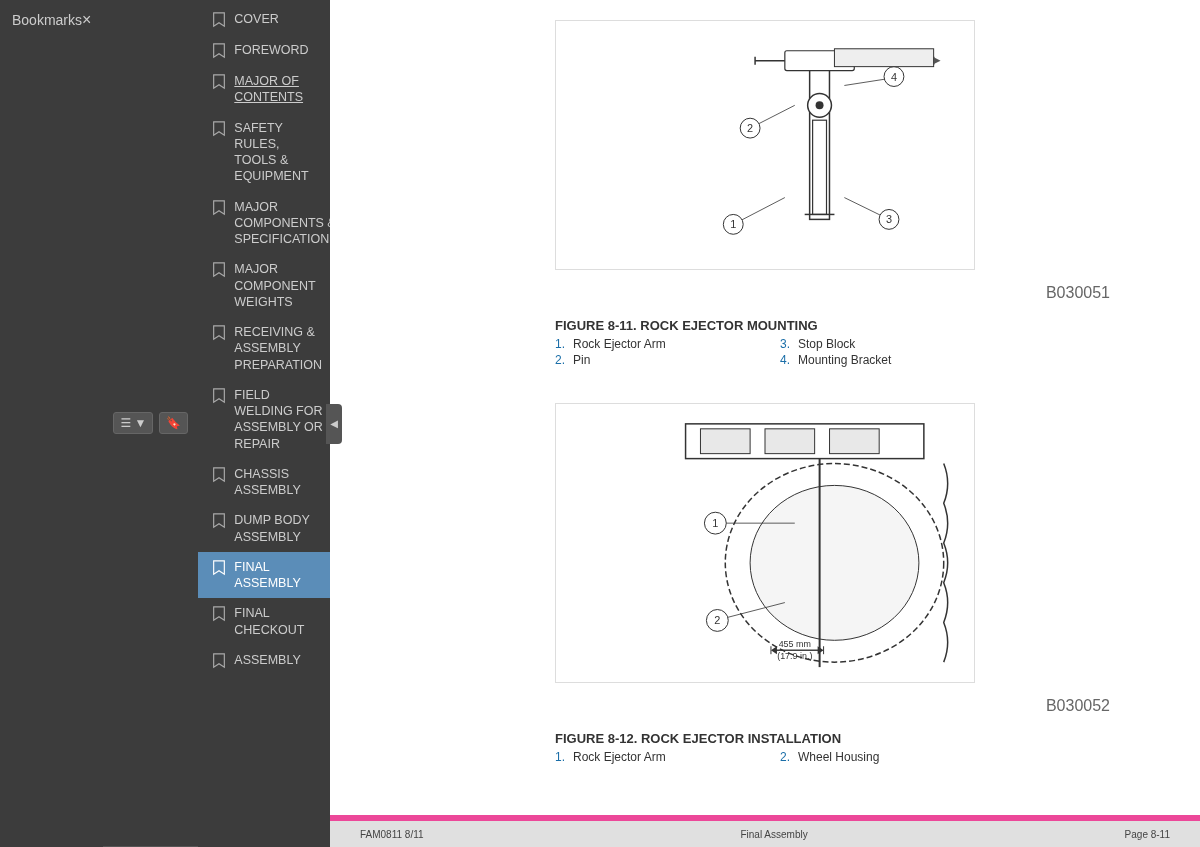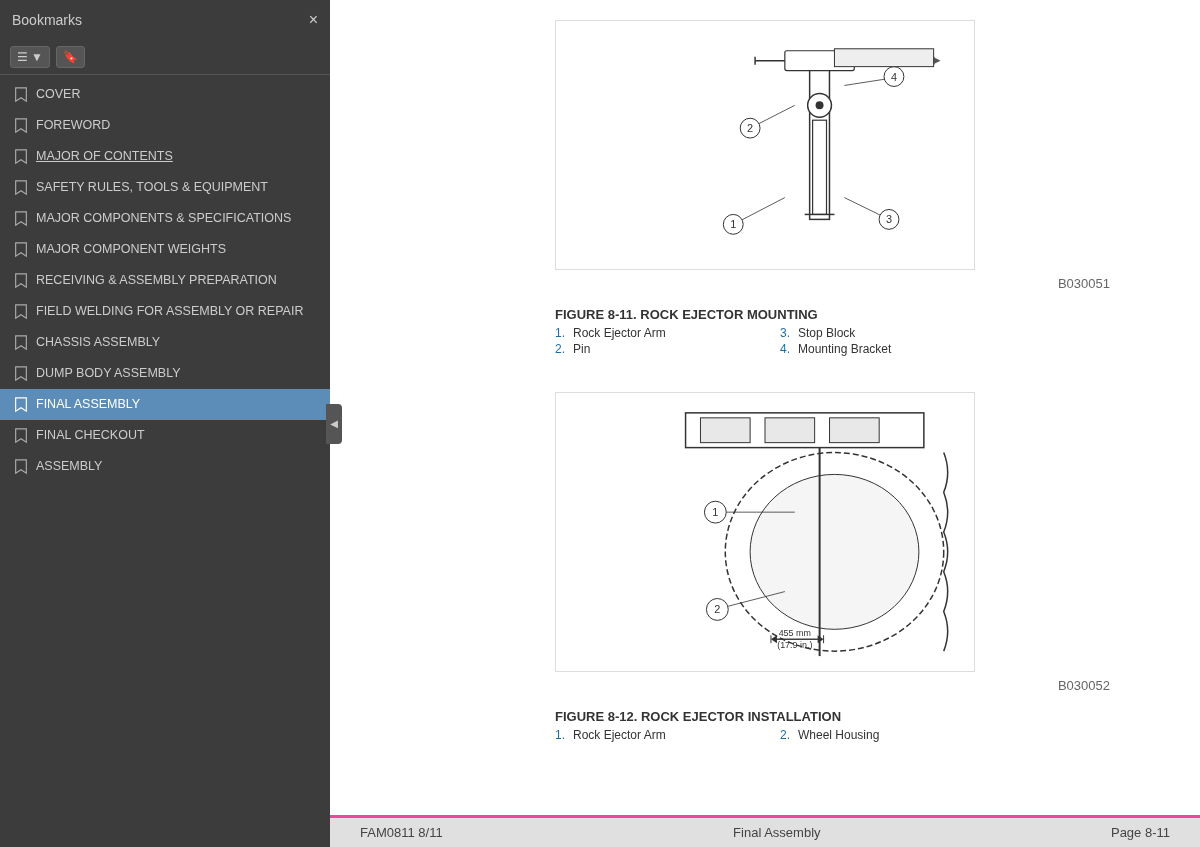--- a/index.html
+++ b/index.html
@@ -18,21 +18,20 @@
       display: flex;
       flex: 1;
       height: 847px;
     }
 
     
     #sidebar {
       width: 330px;
       background: #3c3c3c;
       display: flex;
-      flex-direction: column;
       flex-shrink: 0;
       height: 100%;
     }
 
     #sidebar-header {
       display: flex;
       align-items: center;
       justify-content: space-between;
       padding: 8px 12px;
       background: #3c3c3c;
@@ -172,25 +171,26 @@
       width: 100%;
     }
 
     .figure-image {
       max-width: 420px;
       width: 100%;
       margin-bottom: 6px;
     }
 
     .figure-id {
-      font-size: 13px;
+      font-size: 16px;
       color: #666;
       align-self: flex-end;
       margin-right: 60px;
       margin-bottom: 4px;
+      margin-top: 8px;
     }
 
     .figure-title {
       font-size: 13px;
       font-weight: bold;
       color: #333;
       text-align: left;
       width: 420px;
       margin-bottom: 4px;
       margin-top: 12px;
@@ -217,26 +217,26 @@
     }
 
     .legend-text {
       color: #333;
     }
 
     
     #footer {
       height: 32px;
       background: #e0e0e0;
-      border-top: 3px solid #ec4899;
+      border-top: 6px solid #ec4899;
       display: flex;
       align-items: center;
       justify-content: space-between;
       padding: 0 30px;
-      font-size: 13px;
+      font-size: 10px;
       color: #444;
       flex-shrink: 0;
     }
 
     
     .fig-svg {
       border: 1px solid #ddd;
     }
 
     #sidebar-wrapper {

